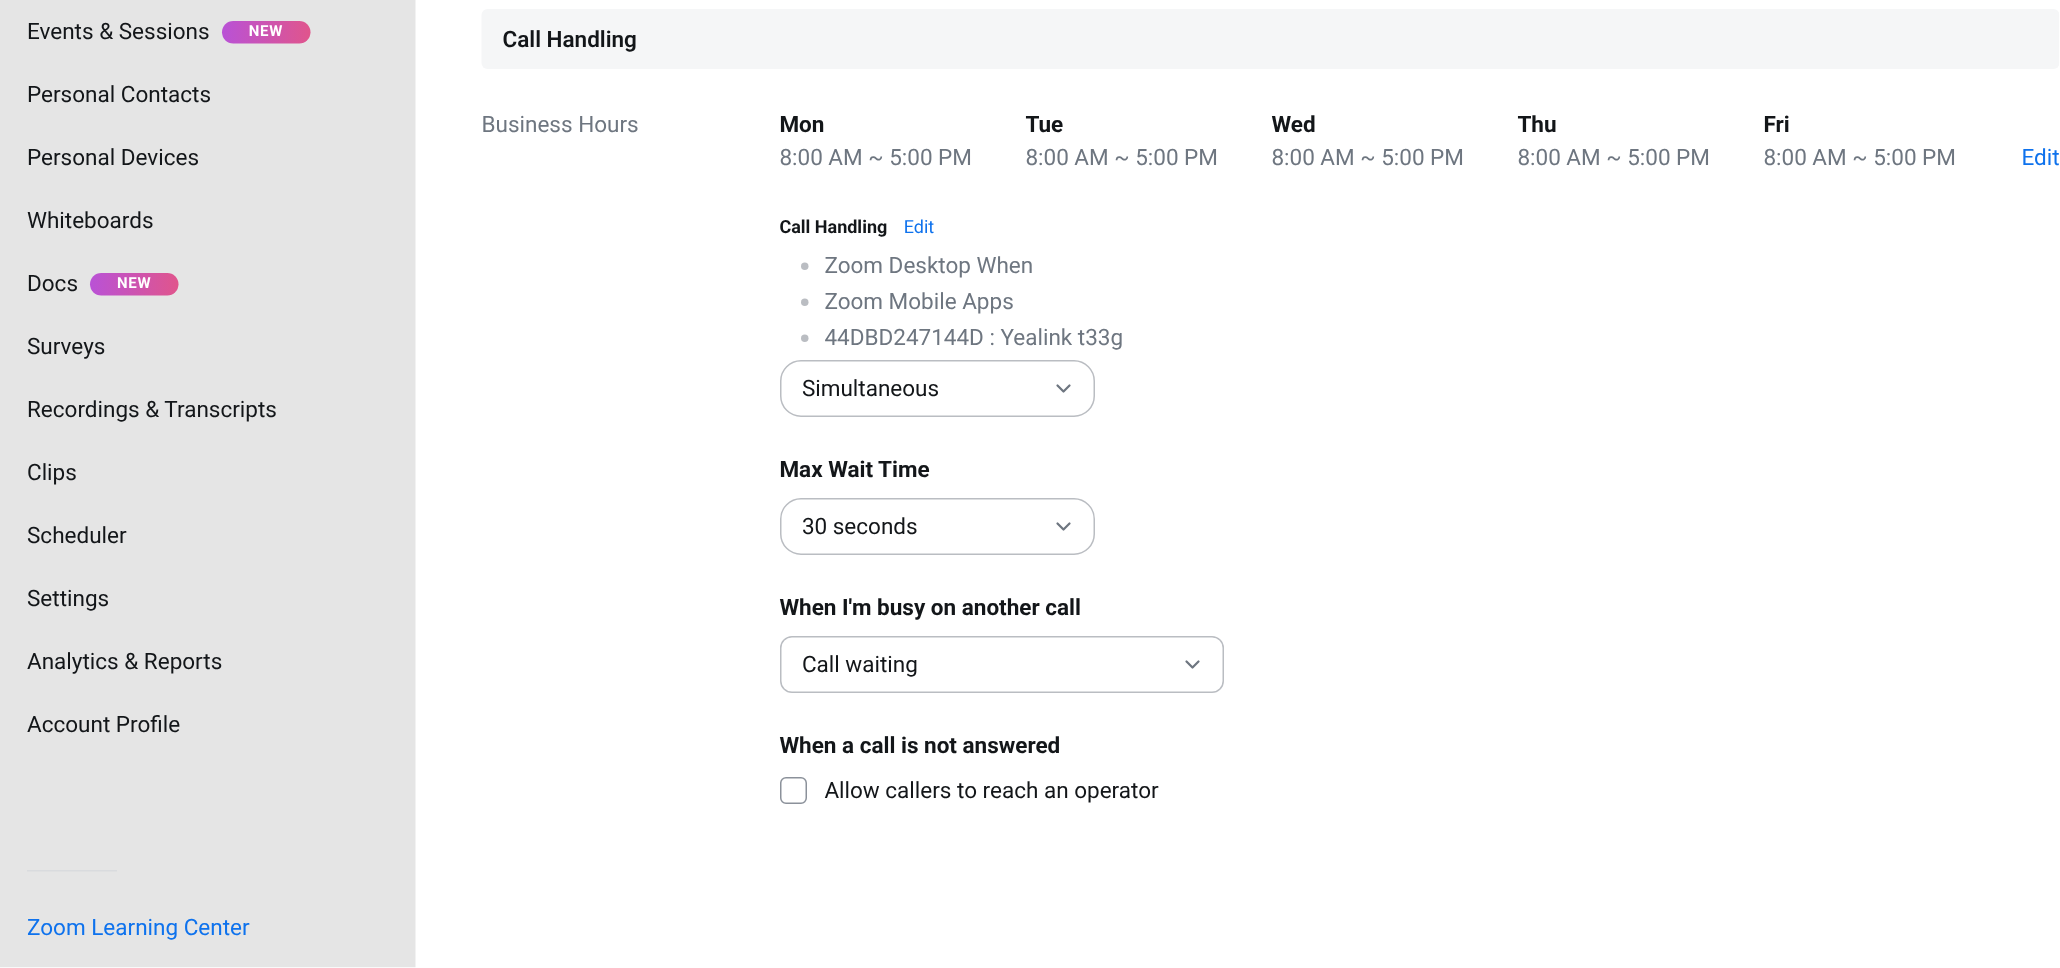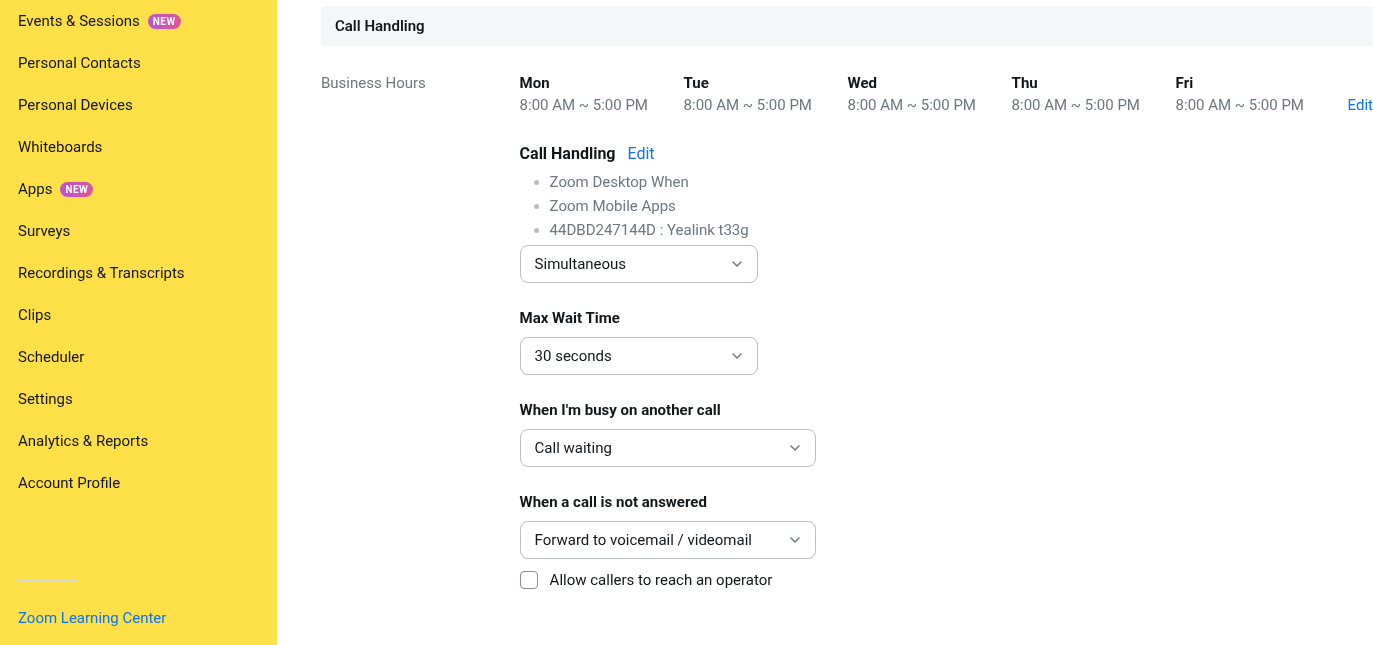--- a/index.html
+++ b/index.html
@@ -8,21 +8,21 @@
     font-size: 15px;
     color: #131619;
     background: #fff;
     width: 1373px;
     height: 645px;
     overflow: hidden;
     display: flex;
   }
   .sidebar {
     width: 277px;
-    background: #fde047;
+    background: #e5e5e5;
     padding-top: 0;
     display: flex;
     flex-direction: column;
   }
   .sidebar-items { flex: 1; overflow-y: auto; }
   .sidebar-item {
     display: flex;
     align-items: center;
     padding: 12px 18px;
     font-size: 15px;
@@ -33,21 +33,21 @@
   .sidebar-item.active {
     background: #0e72ed;
     color: #fff;
   }
   .badge-new {
     background: linear-gradient(90deg,#b952d6,#e0558c);
     color: #fff;
     font-size: 10px;
     font-weight: 700;
     letter-spacing: 0.5px;
-    padding: 2px 5px;
+    padding: 2px 18px;
     border-radius: 9px;
   }
   .sidebar-footer {
     padding: 18px;
   }
   .sidebar-footer hr {
     border: none;
     border-top: 1px solid #d9dbde;
     width: 60px;
     margin-bottom: 28px;
@@ -106,21 +106,21 @@
     color: #0e72ed;
     font-size: 15px;
     cursor: pointer;
     margin-left: 8px;
     align-self: flex-end;
     padding-top: 22px;
   }
   .sub-header {
     margin-top: 30px;
     font-weight: 700;
-    font-size: 16px;
+    font-size: 12px;
   }
   .sub-header .inline-edit {
     color: #0e72ed;
     font-weight: 400;
     margin-left: 8px;
     cursor: pointer;
   }
   ul.device-list {
     margin-top: 10px;
     padding-left: 30px;
@@ -143,21 +143,21 @@
     border: 1px solid #babdc2;
     border-radius: 8px;
     padding: 9px 14px;
     display: flex;
     align-items: center;
     justify-content: space-between;
     cursor: pointer;
     background: #fff;
     font-size: 15px;
   }
-  .select.narrow { width: 238px; }
+  .select.narrow { width: 210px; border-radius: 14px; }
   .select.wide { width: 296px; }
   .chevron {
     width: 12px; height: 12px;
     display: inline-block;
   }
   .chevron svg { display: block; }
   .checkbox-row {
     display: flex;
     align-items: center;
     gap: 12px;
@@ -185,21 +185,21 @@
     <div class="sidebar-item">
       <span>Personal Contacts</span>
     </div>
     <div class="sidebar-item">
       <span>Personal Devices</span>
     </div>
     <div class="sidebar-item">
       <span>Whiteboards</span>
     </div>
     <div class="sidebar-item">
-      <span>Apps</span>
+      <span>Docs</span>
       <span class="badge-new">NEW</span>
     </div>
     <div class="sidebar-item">
       <span>Surveys</span>
     </div>
     <div class="sidebar-item">
       <span>Recordings &amp; Transcripts</span>
     </div>
     <div class="sidebar-item">
       <span>Clips</span>
@@ -286,28 +286,20 @@
       <div class="select wide">
         <span>Call waiting</span>
         <span class="chevron">
           <svg viewBox="0 0 12 12" width="12" height="12">
               <path d="M2 4l4 4 4-4" fill="none" stroke="#6e7680" stroke-width="1.5" stroke-linecap="round" stroke-linejoin="round"></path>
             </svg>
         </span>
       </div>
 
       <div class="field-label">When a call is not answered</div>
-      <div class="select wide">
-        <span>Forward to voicemail / videomail</span>
-        <span class="chevron">
-          <svg viewBox="0 0 12 12" width="12" height="12">
-              <path d="M2 4l4 4 4-4" fill="none" stroke="#6e7680" stroke-width="1.5" stroke-linecap="round" stroke-linejoin="round"></path>
-            </svg>
-        </span>
-      </div>
 
       <div class="checkbox-row">
         <div class="checkbox"></div>
         <span>Allow callers to reach an operator</span>
       </div>
 
     </div>
   </div>
 </div>
 

